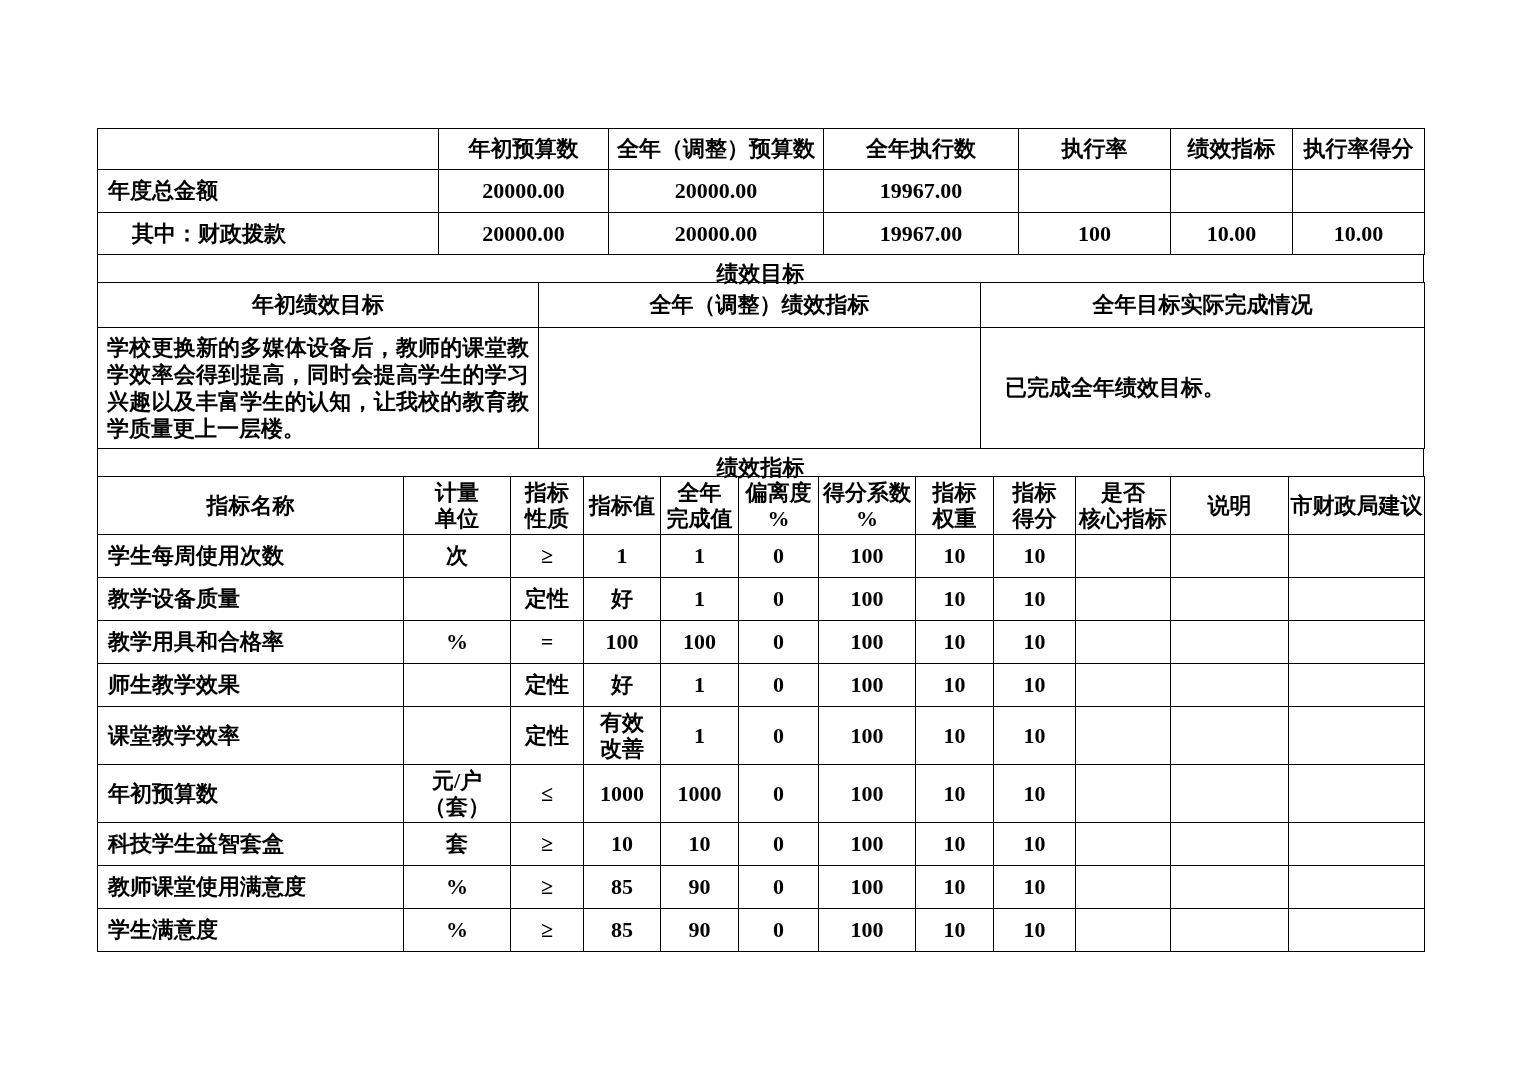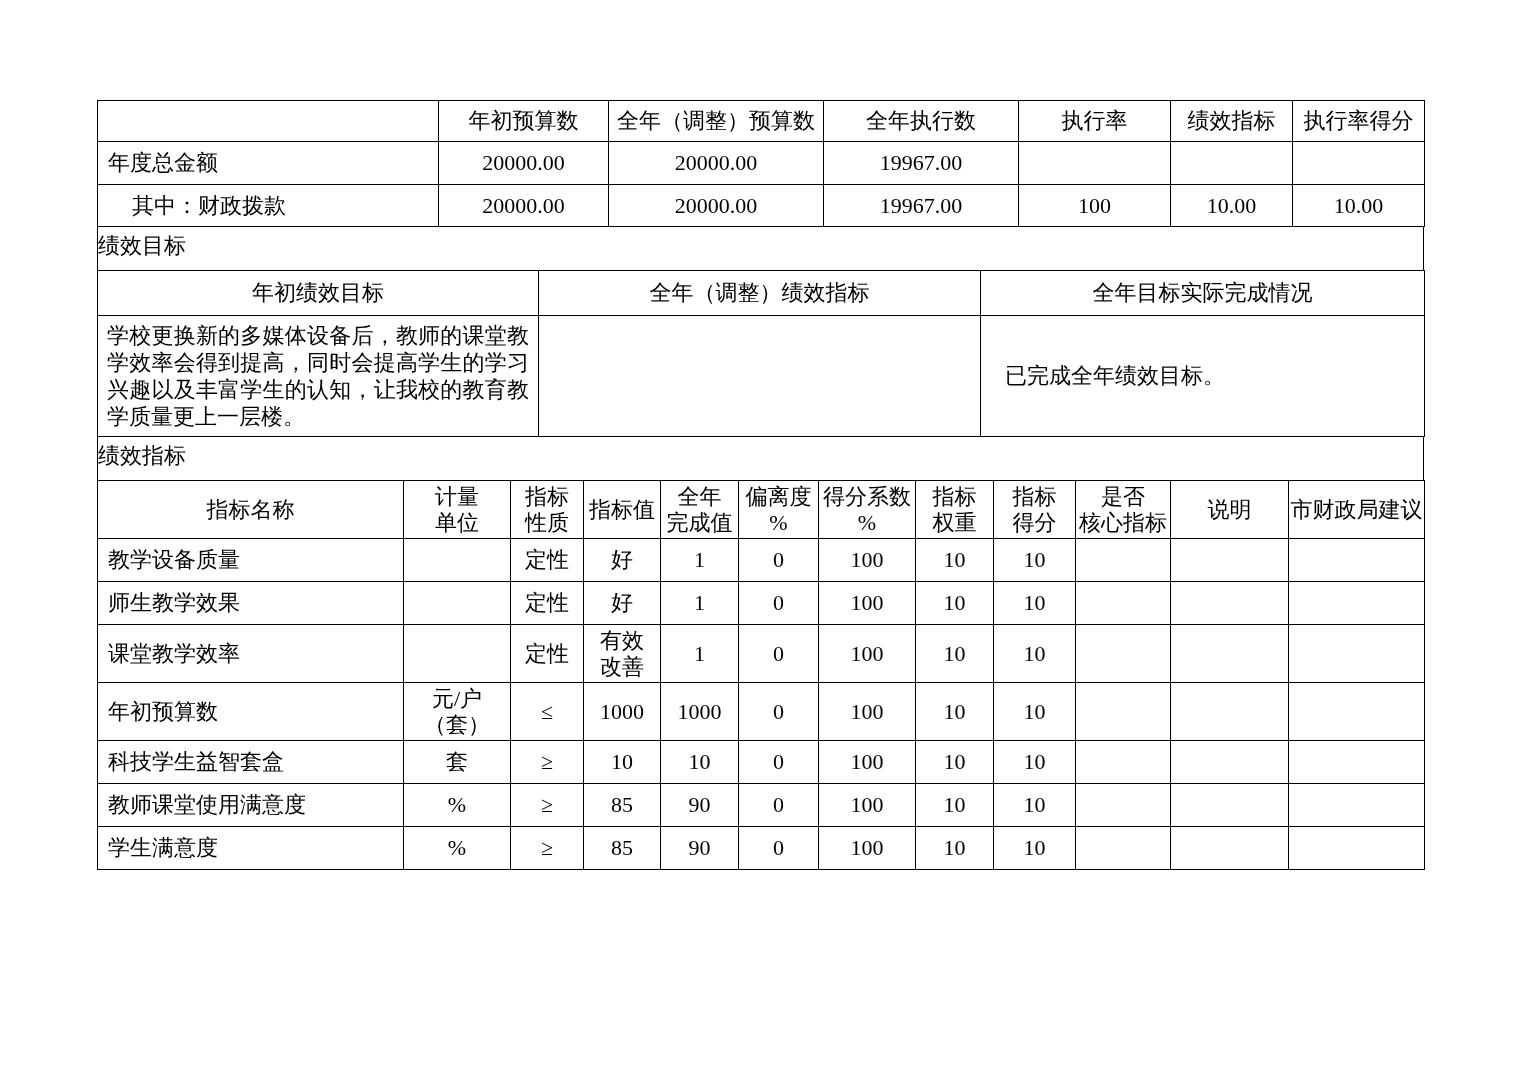--- a/index.html
+++ b/index.html
@@ -5,22 +5,23 @@
   * { box-sizing: border-box; }
   html, body {
     margin: 0; padding: 0;
     width: 1520px; height: 1074px;
     background: #ffffff;
     color: #000000;
     font-family: "Liberation Serif", "DejaVu Serif", serif;
   }
   .sheet {
     position: absolute;
-    left: 97px; top: 100px;
+    left: 97px; top: 128px;
     width: 1327px;
+    font-weight: bold;
   }
   .sheet > * { margin-top: -1px; }
   .sheet > *:first-child { margin-top: 0; }
   table {
     border-collapse: collapse;
     table-layout: fixed;
     width: 1327px;
   }
   td {
     border: 1px solid #000;
@@ -29,24 +30,24 @@
     text-align: center;
     vertical-align: middle;
     padding: 0;
     white-space: pre-line;
     overflow: hidden;
   }
   .lbl { text-align: left; padding-left: 10px; }
   .indent { text-align: left; padding-left: 34px; }
   .titlebar {
     width: 1327px;
-    height: 45px;
+    height: 29px;
     line-height: 38px;
     border: 1px solid #000;
-    text-align: left;
+    text-align: center;
     font-size: 22px;
   }
   .para {
     text-align: justify;
     padding: 6px 9px;
     line-height: 27px;
   }
   .leftcell { text-align: left; padding-left: 24px; }
   tr.r41 { height: 41px; }
   tr.r42 { height: 42px; }
@@ -157,25 +158,53 @@
       <td>指标
 权重</td>
       <td>指标
 得分</td>
       <td>是否
 核心指标</td>
       <td>说明</td>
       <td>市财政局建议</td>
     </tr>
     <tr class="r43">
+      <td class="lbl">学生每周使用次数</td>
+      <td>次</td>
+      <td>≥</td>
+      <td>1</td>
+      <td>1</td>
+      <td>0</td>
+      <td>100</td>
+      <td>10</td>
+      <td>10</td>
+      <td></td>
+      <td></td>
+      <td></td>
+    </tr>
+    <tr class="r43">
       <td class="lbl">教学设备质量</td>
       <td></td>
       <td>定性</td>
       <td>好</td>
       <td>1</td>
+      <td>0</td>
+      <td>100</td>
+      <td>10</td>
+      <td>10</td>
+      <td></td>
+      <td></td>
+      <td></td>
+    </tr>
+    <tr class="r43">
+      <td class="lbl">教学用具和合格率</td>
+      <td>%</td>
+      <td>=</td>
+      <td>100</td>
+      <td>100</td>
       <td>0</td>
       <td>100</td>
       <td>10</td>
       <td>10</td>
       <td></td>
       <td></td>
       <td></td>
     </tr>
     <tr class="r43">
       <td class="lbl">师生教学效果</td>

